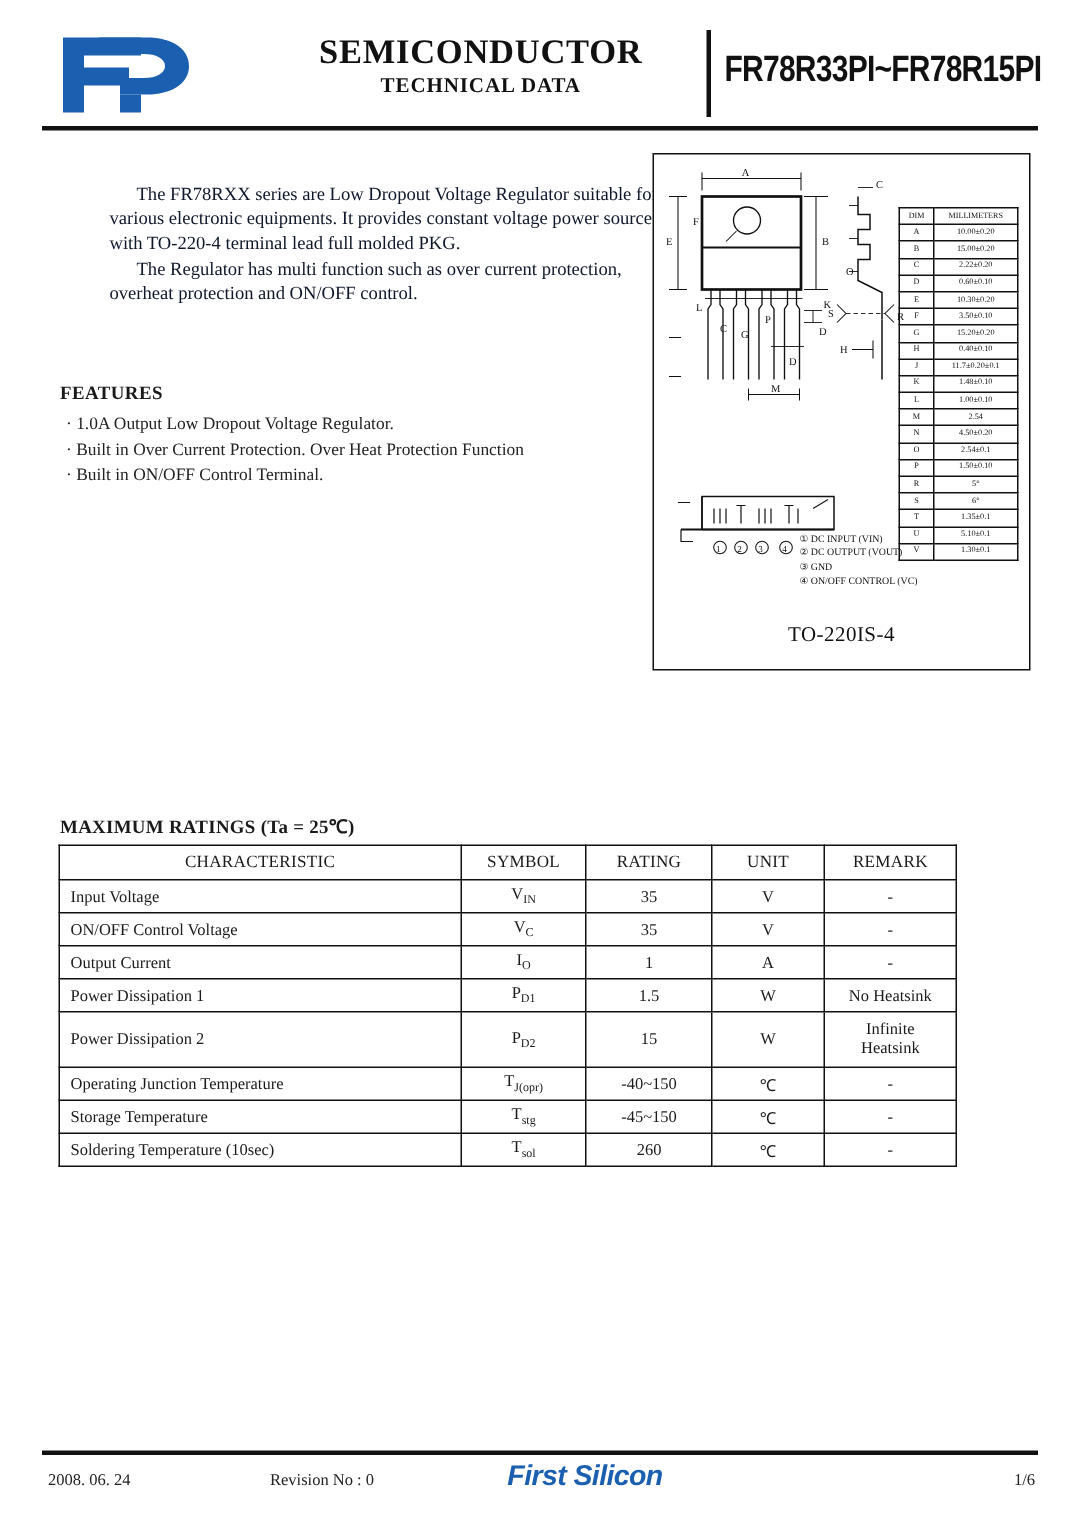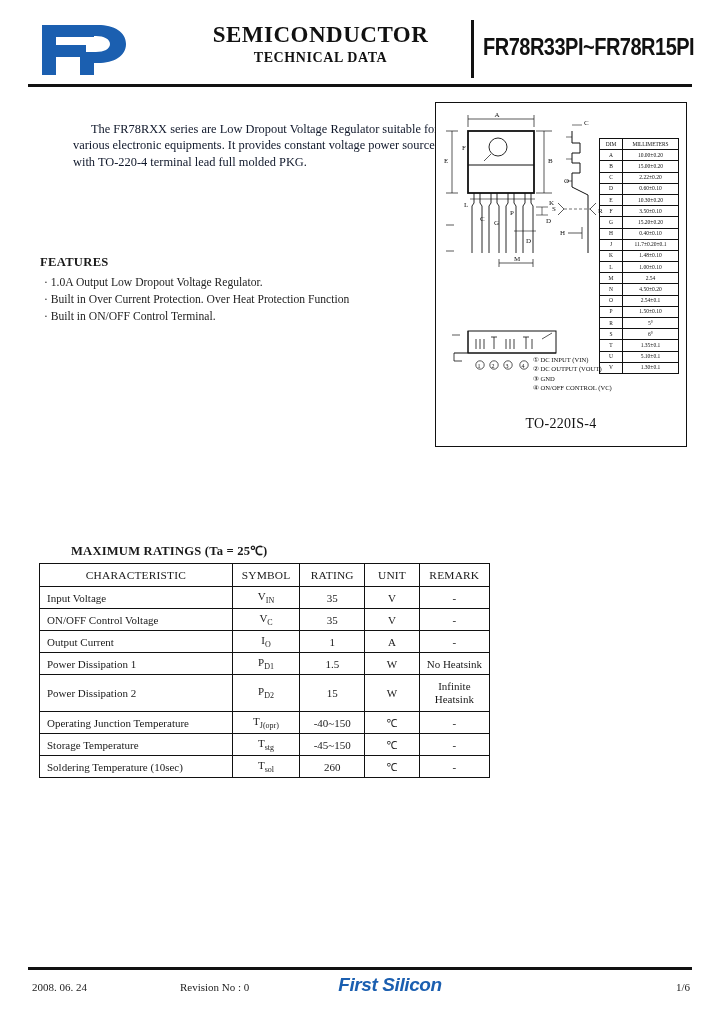--- a/index.html
+++ b/index.html
@@ -172,26 +172,25 @@
   .dim-table th { font-size: 5.4px; }
   .dim-table td.dim-key { width: 20px; }
 
   
   .ratings-title {
     position: absolute;
     left: 40px; top: 542px;
     font-weight: bold;
     font-size: 12.6px;
     letter-spacing: 0.2px;
-    margin-left: 31px;
   }
   .ratings-table {
     position: absolute;
     left: 39px; top: 563px;
-    width: 451px;
+    width: 599px;
     border-collapse: collapse;
     font-size: 11px;
     color: #1a1a1a;
   }
   .ratings-table th,
   .ratings-table td {
     border: 1px solid #111;
     font-weight: normal;
     padding: 0;
   }
@@ -275,20 +274,21 @@
 
     <div class="header-divider"></div>
 
     <div class="part-number">FR78R33PI~FR78R15PI</div>
   </div>
   <div class="header-rule"></div>
 
 
   <div class="intro">
     <p>The  FR78RXX   series are Low Dropout Voltage Regulator suitable for various electronic equipments.  It provides constant voltage power source with TO-220-4 terminal lead full molded PKG.</p>
+    <p>The Regulator has multi function such as over current protection, overheat protection and ON/OFF control.</p>
   </div>
 
   <div class="features-title">FEATURES</div>
   <div class="features-list">
     <div>· 1.0A Output Low Dropout Voltage Regulator.</div>
     <div>· Built in Over Current Protection. Over Heat Protection Function</div>
     <div>· Built in ON/OFF Control Terminal.</div>
   </div>
 
   <div class="pkg-box">

